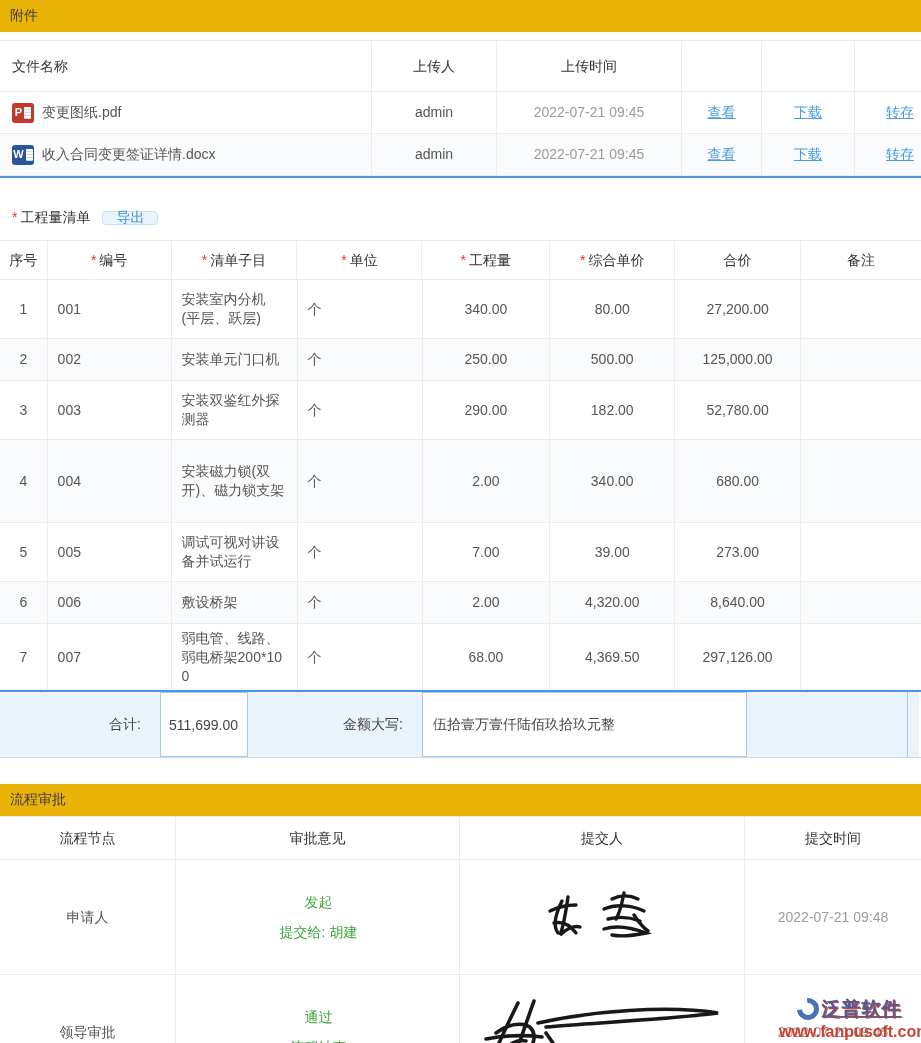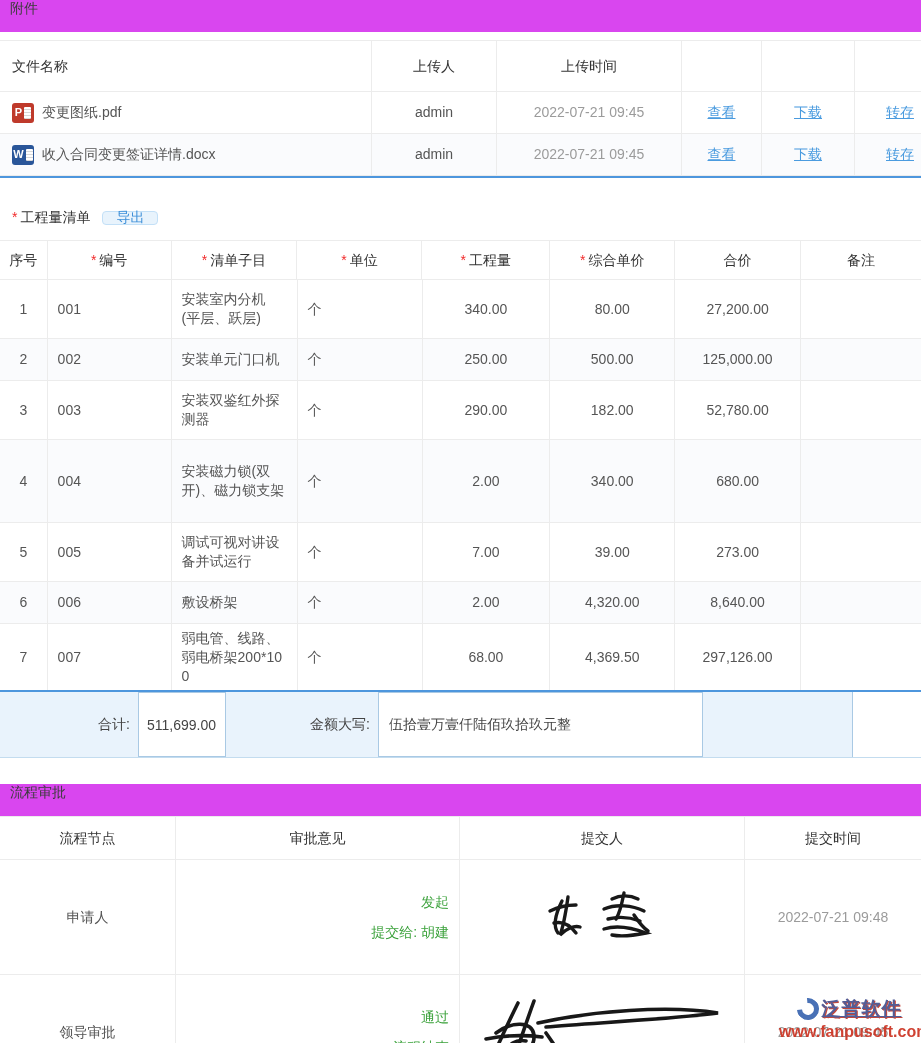--- a/index.html
+++ b/index.html
@@ -1,21 +1,21 @@
 <!DOCTYPE html>
 <html><head>
 <meta charset="utf-8">
 <style>
   * { margin:0; padding:0; box-sizing:border-box; }
   html,body { background:#fff; }
   body { font-family:"Liberation Sans","DejaVu Sans",sans-serif; color:#333; }
   .page { position:relative; width:921px; height:1043px; overflow:hidden; background:#fff; }
 
   
-  .section-bar { height:32px; background:#d946ef; display:flex; align-items:flex-start;
+  .section-bar { height:32px; background:#eab308; display:flex; align-items:center;
                  padding-left:10px; font-size:14px; color:#3c3c3c; }
 
   
   .tbl { width:945px; font-size:14px; color:#555; }
   .trow { display:flex; align-items:stretch; border-bottom:1px solid #ececec; background:#fff; }
   .trow.head { color:#333; }
   .trow.stripe { background:#fafbfd; }
   .cell { display:flex; align-items:center; padding:0 10px; border-right:1px solid #ececec;
           line-height:19px; }
   .cell.center { justify-content:center; text-align:center; padding:0 4px; }
@@ -56,39 +56,39 @@
   .bq-c3 { width:126px; }
   .bq-c4 { width:129px; }
   .bq-c5 { width:126px; }
   .bq-c6 { width:127px; }
   .bq-c7 { width:121px; }
 
   
   .boq-footer { width:921px; height:68px; background:#e9f3fc; border-top:2px solid #4d96dd;
                 border-bottom:1px solid #c3dcef; display:flex; align-items:stretch;
                 font-size:14px; color:#444; }
-  .ftc { display:flex; align-items:center; }
+  .ftc { display:flex; align-items:center;margin-left:11px; }
   .ft-label1 { width:138px; justify-content:flex-end; padding-right:8px; }
   .ft-val { width:88px; background:#fff; border:1px solid #a9c9e4; padding:0 8px;
             word-break:break-all; line-height:18px; }
   .ft-label2 { width:152px; justify-content:flex-end; padding-right:8px; }
   .ft-words { width:325px; background:#fff; border:1px solid #a9c9e4; padding:16px 10px; }
   .ft-empty1 { width:150px; border-right:1px solid #a9c9e4; }
   .ft-empty2 { flex:1; background:#fff; }
 
   
   .ap-tbl { width:921px; }
   .ap-head { height:44px; border-top:1px solid #ececec; }
   .ap-c0 { width:176px; }
   .ap-c1 { width:284px; }
   .ap-c2 { width:285px; }
   .ap-c3 { width:176px; color:#9b9b9b; }
   .ap-row1 { height:115px; }
   .ap-row2 { height:115px; }
-  .opinion { flex-direction:column; align-items:flex-end; justify-content:center;
+  .opinion { flex-direction:column; align-items:center; justify-content:center;
              gap:11px; padding-left:12px; color:#3ca23c; }
   .sig-cell { justify-content:center; }
 
   
   .watermark { position:absolute; right:2px; bottom:2px; width:140px; text-align:center;
                opacity:0.92; pointer-events:none; }
   .wm-top { display:flex; align-items:center; justify-content:center; gap:3px; }
   .wm-logo { width:22px; height:22px; border-radius:50%; border:5px solid #3a66b0;
              border-left-color:transparent; transform:rotate(40deg); flex:none; }
   .wm-brand { font-size:19px; font-weight:bold; color:#44508f; letter-spacing:1px;

